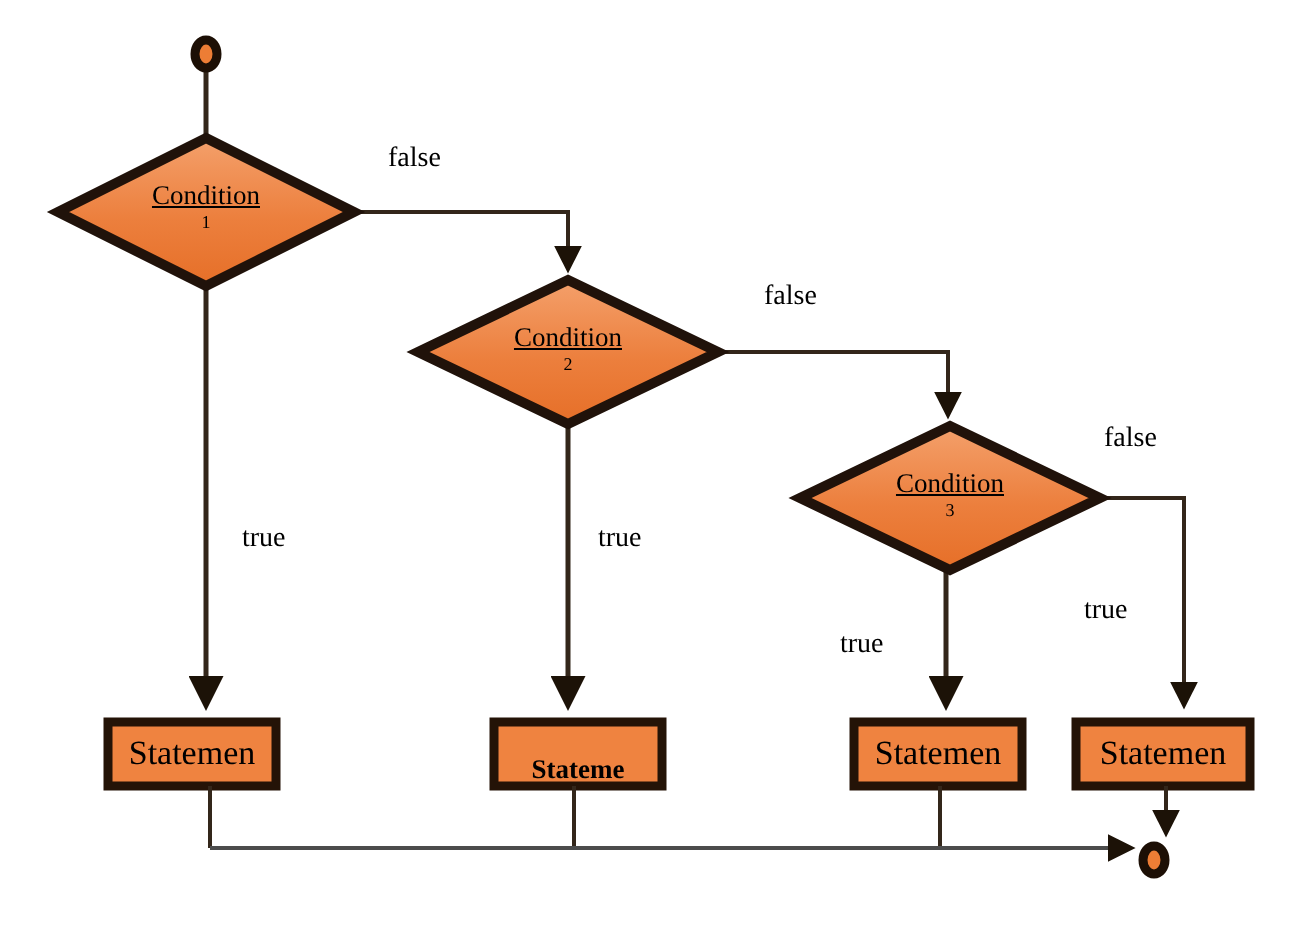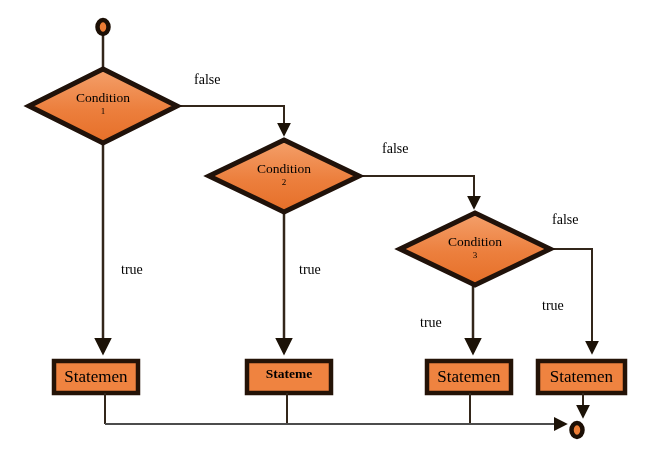--- a/index.html
+++ b/index.html
@@ -10,29 +10,29 @@
     font-family:"Liberation Serif","DejaVu Serif",serif;
     color:#000;
     overflow:hidden;
   }
   .stage svg{position:absolute;left:0;top:0;}
   .label{position:absolute;white-space:nowrap;}
   .edge-label{font-size:14px;line-height:18px;}
   .diamond-label{
     width:120px;text-align:center;
   }
-  .diamond-label .d-title{font-size:13.5px;line-height:16px;}
+  .diamond-label .d-title{font-size:13.5px;line-height:16px;text-decoration:underline;}
   .diamond-label .d-num{font-size:9px;line-height:10px;}
   .stmt-label{
     display:flex;align-items:center;justify-content:center;
     font-size:17px;
   }
   .stmt-label.bold{font-weight:bold;font-size:13.5px;}
   .s1{left:52px;top:359px;width:88px;height:36px;}
-  .s2{left:245px;top:348px;width:88px;height:52px;}
+  .s2{left:245px;top:359px;width:88px;height:52px;}
   .s3{left:425px;top:359px;width:88px;height:36px;}
   .s4{left:536px;top:359px;width:91px;height:36px;}
 </style>
 </head>
 <body>
 
 <div class="stage">
 
   <svg width="649" height="465" viewBox="0 0 649 465">
     <defs>

